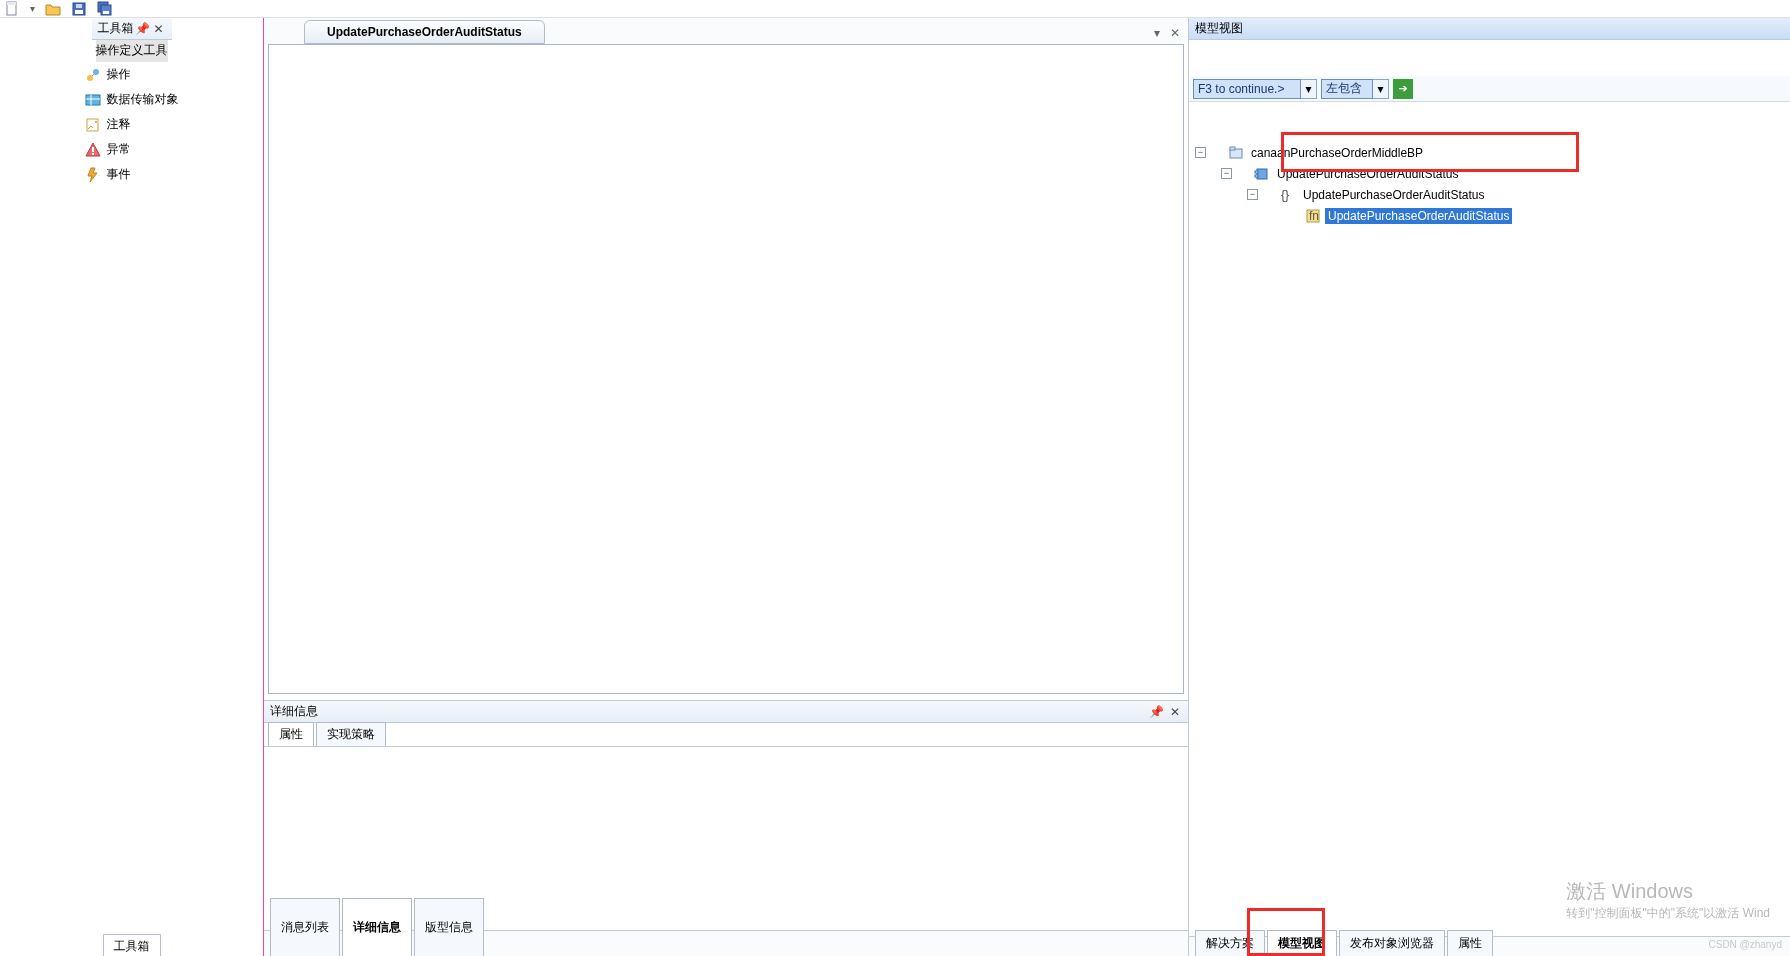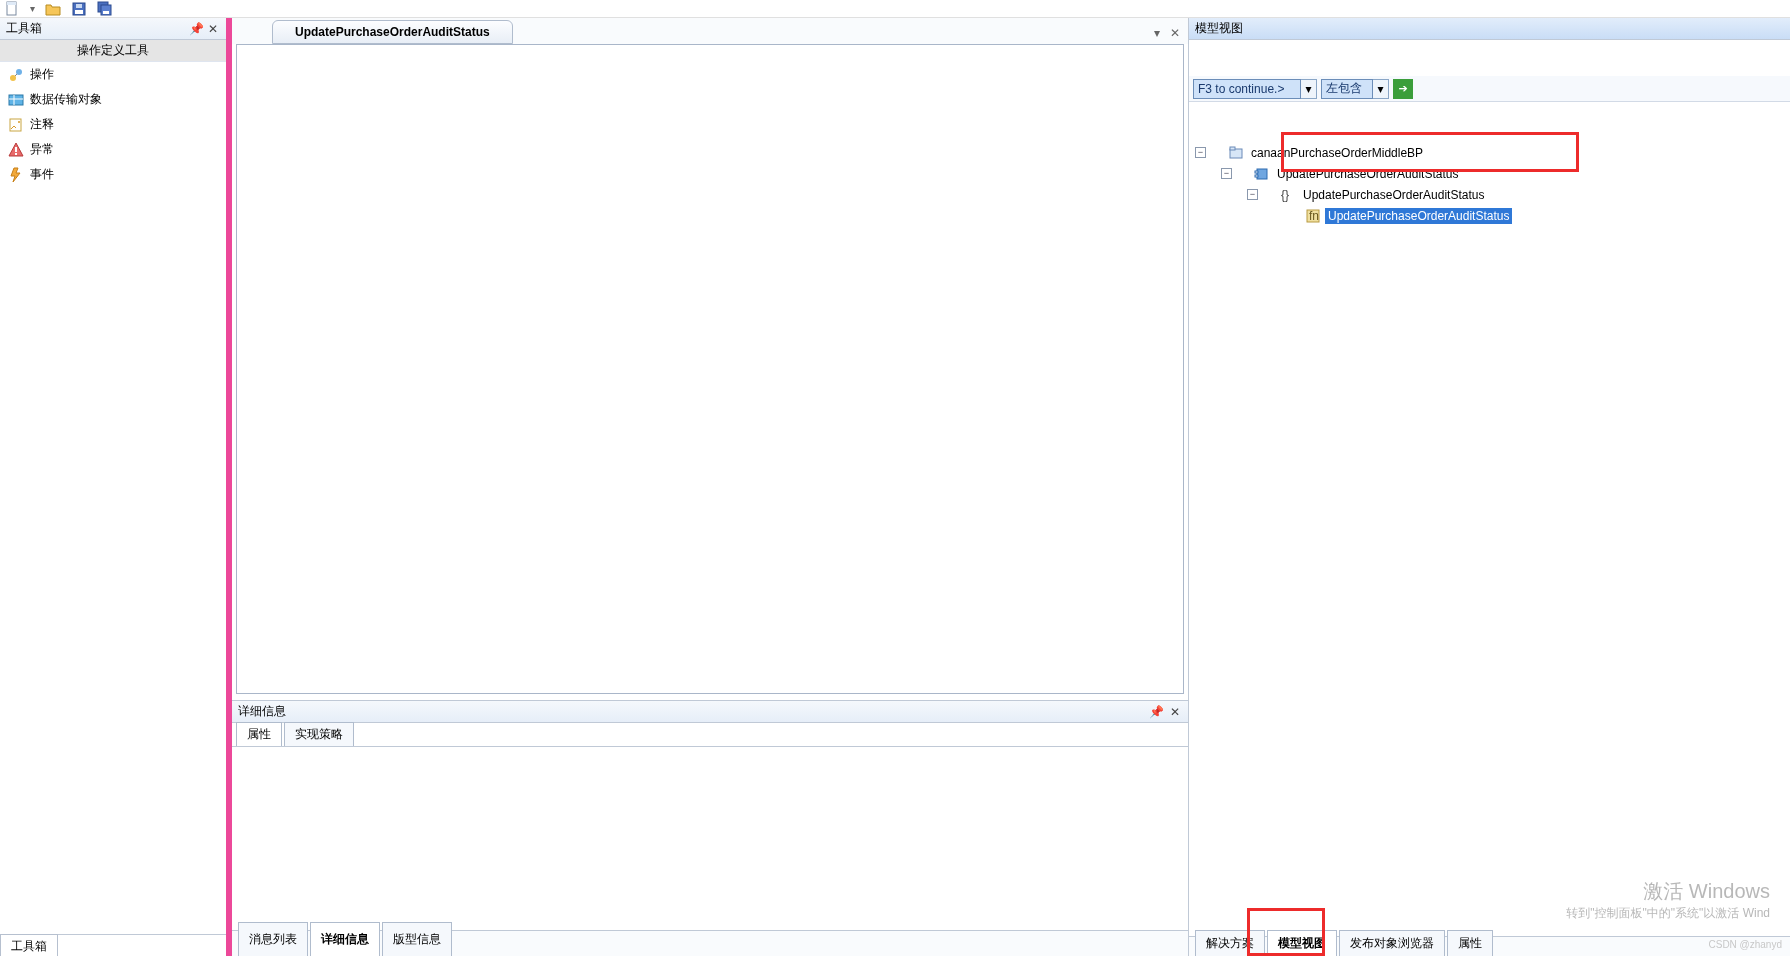--- a/index.html
+++ b/index.html
@@ -8,21 +8,21 @@
 .root { display: flex; flex-direction: column; width: 1790px; height: 956px; }
 
 
 .topbar { height: 18px; display: flex; gap: 10px; padding: 0 4px; align-items: center; background: #fff; border-bottom: 1px solid #e0e0e0; }
 .topbar .ico { width: 16px; height: 16px; display: inline-block; }
 
 
 .main { flex: 1; display: flex; min-height: 0; }
 
 
-.toolbox { width: 232px; display: flex; flex-direction: column; border-right: 6px solid #ec4899; }
+.toolbox { width: 264px; display: flex; flex-direction: column; border-right: 1px solid #ec4899; align-items: center; }
 .panel-header { height: 22px; background: linear-gradient(#f5f8fc,#e6eef8); border-bottom: 1px solid #c0c9d6; display: flex; align-items: center; padding: 0 6px; }
 .panel-header .title { flex: 1; }
 .panel-header .pin, .panel-header .close { width: 14px; height: 14px; margin-left: 2px; display: flex; align-items: center; justify-content: center; cursor: pointer; color: #444; }
 .section-title { height: 22px; display: flex; align-items: center; justify-content: center; background: #e5e5e5; border-bottom: 1px solid #dfe5ef; }
 .tool-list { flex: 1; overflow: auto; }
 .tool-item { display: flex; align-items: center; gap: 6px; padding: 4px 8px; cursor: pointer; }
 .tool-item .ico { width: 16px; height: 16px; }
 .toolbox-bottom-tabs { height: 22px; display: flex; border-top: 1px solid #c0c9d6; }
 .btab { padding: 3px 10px; border: 1px solid #b6c0cf; border-bottom: none; background: #fff; margin-top: -1px; }
 
@@ -40,21 +40,21 @@
 
 .details { height: 230px; border-top: 1px solid #c0c9d6; display: flex; flex-direction: column; }
 .details .panel-header { justify-content: space-between; }
 .subtabs { height: 24px; display: flex; align-items: flex-end; padding-left: 4px; border-bottom: 1px solid #c0c9d6; }
 .subtab { padding: 3px 10px; border: 1px solid #b0bccd; border-bottom: none; margin-right: 2px; background: #f5f8fc; cursor: pointer; }
 .subtab.active { background: #fff; }
 .details-body { flex: 1; background: #fff; }
 
 
 .bottom-tabs { height: 26px; display: flex; align-items: flex-end; padding-left: 6px; border-top: 1px solid #c0c9d6; background: #f9fbfd; }
-.bottom-tabs .btab2 { padding: 8px 10px; border: 1px solid #b0bccd; border-bottom: none; margin-right: 2px; background: #f5f8fc; cursor: pointer; margin-top: 36px; }
+.bottom-tabs .btab2 { padding: 20px 10px; border: 1px solid #b0bccd; border-bottom: none; margin-right: 2px; background: #f5f8fc; cursor: pointer; margin-top: 36px; }
 .bottom-tabs .btab2.active { background: #fff; font-weight: bold; }
 
 
 .modelview { width: 602px; display: flex; flex-direction: column; border-left: 1px solid #c0c9d6; position: relative; gap: 36px; }
 .modelview .panel-header { background: linear-gradient(#e2edfb,#c9ddf6); }
 .mv-toolbar { height: 26px; display: flex; align-items: center; gap: 4px; padding: 2px 4px; background: #f6f9fd; border-bottom: 1px solid #d2dae6; }
 .combo { display: flex; align-items: center; }
 .combo input { height: 20px; border: 1px solid #6b8db8; background: #cfe2f9; padding: 0 4px; font-size: 12px; color: #1a3a6e; }
 .combo .arrow { width: 16px; height: 20px; border: 1px solid #8aa6c6; border-left: none; display: flex; align-items: center; justify-content: center; background: #eef4fb; }
 .go-btn { width: 20px; height: 20px; background: #3b9e3b; display: flex; align-items: center; justify-content: center; color: #fff; font-size: 11px; }
@@ -69,21 +69,21 @@
 .highlight-box { position: absolute; border: 3px solid #ed2b2b; pointer-events: none; }
 
 
 .rbottom { height: 20px; display: flex; align-items: flex-end; padding-left: 6px; border-top: 1px solid #c0c9d6; background: #f9fbfd; position: relative; }
 .rbottom .btab2 { padding: 4px 10px; border: 1px solid #b0bccd; border-bottom: none; margin-right: 2px; background: #f5f8fc; cursor: pointer; }
 .rbottom .btab2.active { background: #fff; font-weight: bold; }
 .rhighlight { position: absolute; border: 3px solid #ed2b2b; pointer-events: none; }
 
 
 .watermark { position: absolute; right: 20px; bottom: 34px; color: #b8b8b8; pointer-events: none; text-align: left; }
-.watermark .l1 { font-size: 20px; text-align: right; }
+.watermark .l1 { font-size: 20px; }
 .watermark .l2 { font-size: 12px; }
 .csdn { position: absolute; right: 8px; bottom: 6px; color: #c8c8c8; font-size: 10px; pointer-events: none; }
 
 
 svg { display: block; }
 </style>
 </head>
 <body>
 
 <div class="root">

